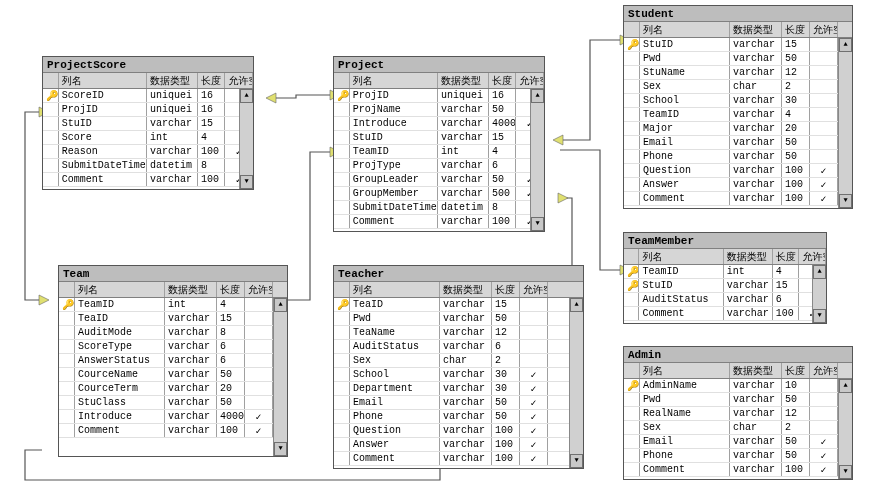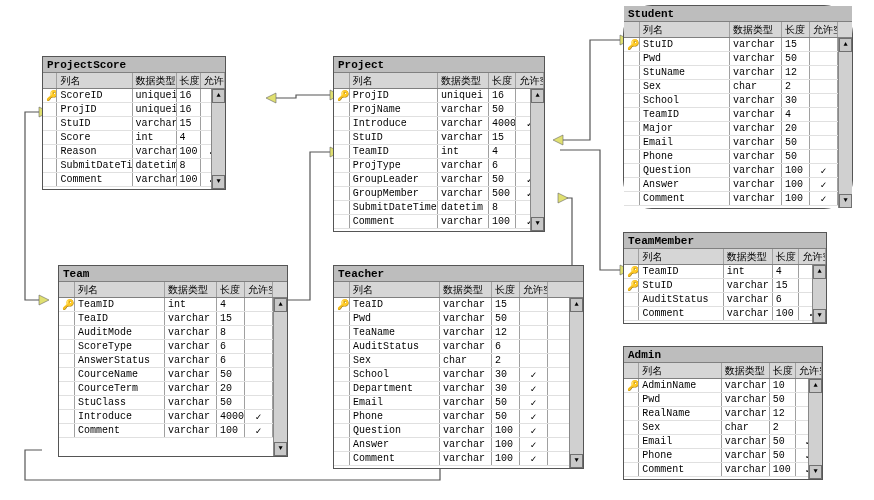--- a/index.html
+++ b/index.html
@@ -126,21 +126,21 @@
 
   <polyline points="273,300 310,300 310,152 333,152" fill="none" stroke="#555" stroke-width="1.2"></polyline>
   <polygon class="conn-end" points="330,147 340,152 330,157"></polygon>
   <polygon class="conn-end" points="276,295 266,300 276,305"></polygon>
 
   <polyline points="42,450 25,450 25,480 440,480 440,458 561,458 561,440" fill="none" stroke="#555" stroke-width="1.2"></polyline>
   <polygon class="conn-end" points="556,443 561,433 566,443"></polygon>
 </svg>
 
 <div id="tables-root">
-      <div class="table-window" style="left: 42px; top: 56px; width: 184px;">
+      <div class="table-window" style="left: 42px; top: 56px; width: 212px;">
         <div class="title-bar">
           <span class="title-text">ProjectScore</span>
         </div>
         <div class="header-row">
           <div class="col-key"></div>
           <div class="col-name">列名</div>
           <div class="col-type">数据类型</div>
           <div class="col-len">长度</div>
           <div class="col-null">允许空</div>
         </div>
@@ -283,21 +283,21 @@
             <div class="col-len">100</div>
             <div class="col-null">✓</div>
           </div>
           <div class="vscroll">
             <div class="btn">▲</div>
             <div class="track"></div>
             <div class="btn">▼</div>
           </div>
         </div>
       </div>
-      <div class="table-window" style="left: 623px; top: 5px; width: 230px; border-radius: 29px;">
+      <div class="table-window" style="left: 623px; top: 5px; width: 230px;">
         <div class="title-bar">
           <span class="title-text">Student</span>
         </div>
         <div class="header-row">
           <div class="col-key"></div>
           <div class="col-name">列名</div>
           <div class="col-type">数据类型</div>
           <div class="col-len">长度</div>
           <div class="col-null">允许空</div>
         </div>
@@ -625,21 +625,21 @@
             <div class="col-len">100</div>
             <div class="col-null">✓</div>
           </div>
           <div class="vscroll">
             <div class="btn">▲</div>
             <div class="track"></div>
             <div class="btn">▼</div>
           </div>
         </div>
       </div>
-      <div class="table-window" style="left: 623px; top: 346px; width: 200px;">
+      <div class="table-window" style="left: 623px; top: 346px; width: 230px;">
         <div class="title-bar">
           <span class="title-text">Admin</span>
         </div>
         <div class="header-row">
           <div class="col-key"></div>
           <div class="col-name">列名</div>
           <div class="col-type">数据类型</div>
           <div class="col-len">长度</div>
           <div class="col-null">允许空</div>
         </div>

